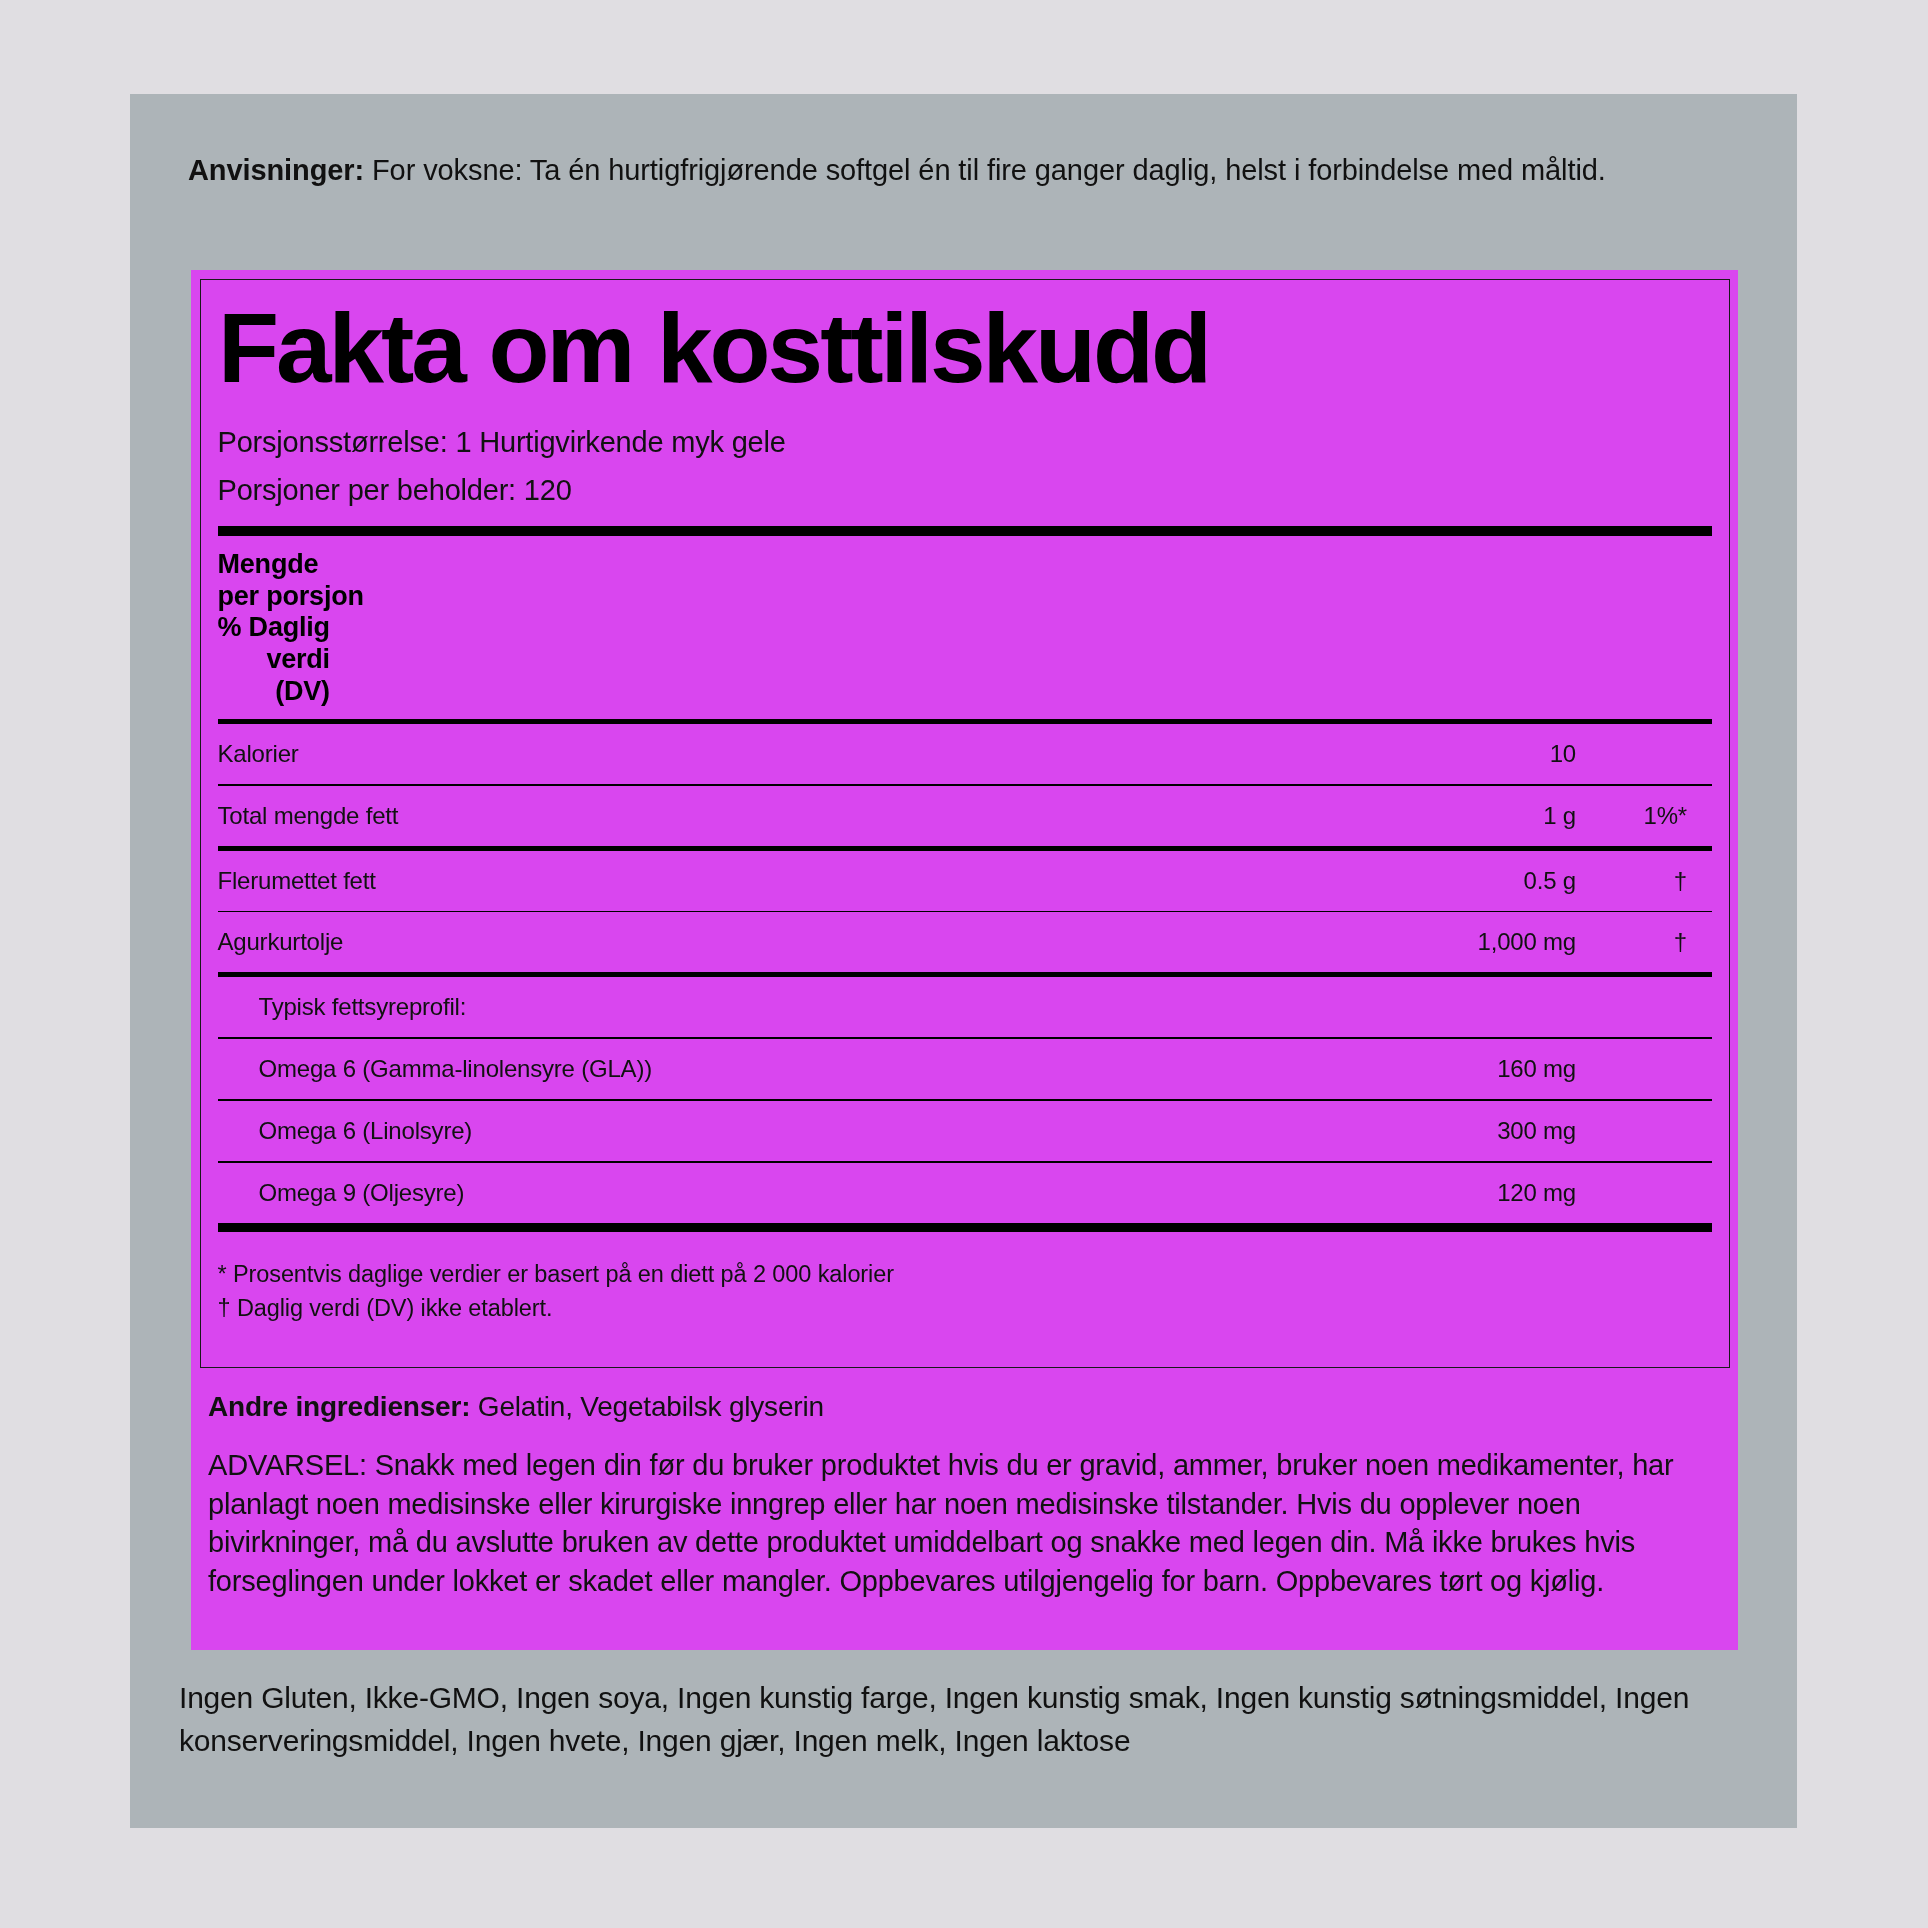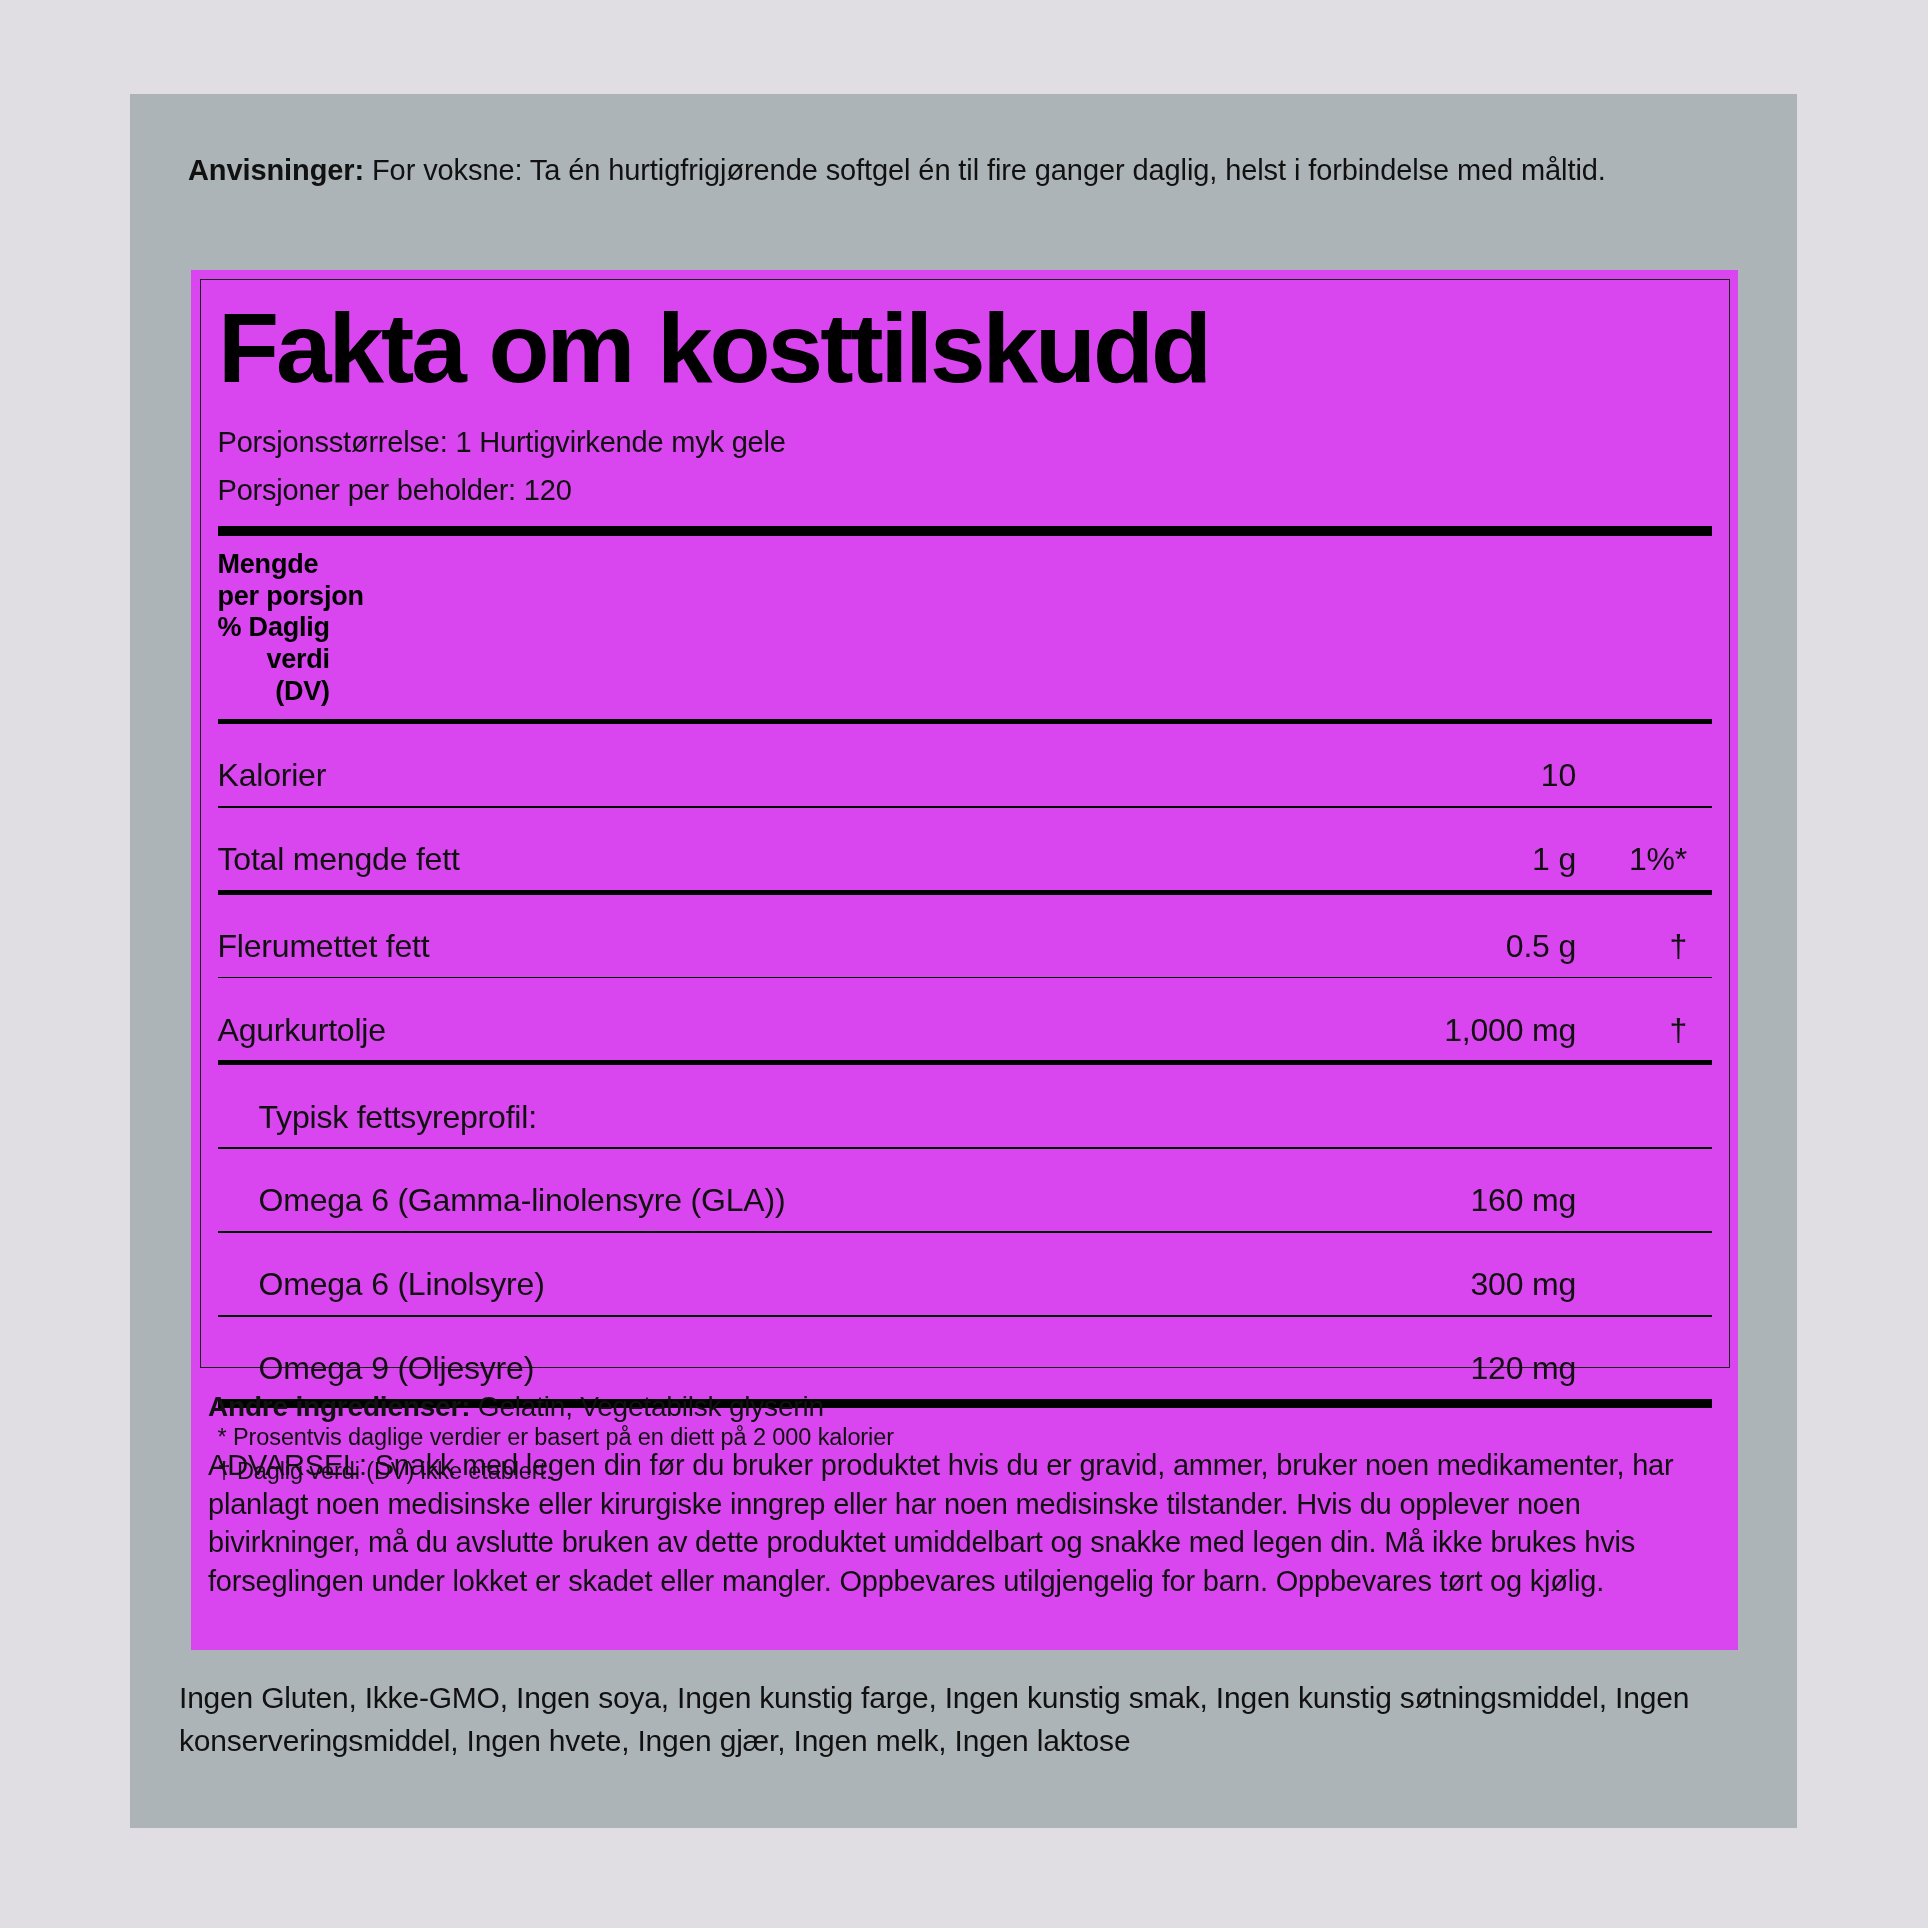--- a/index.html
+++ b/index.html
@@ -113,37 +113,37 @@
     text-align: right;
     letter-spacing: -0.2px;
     padding-right: 24.5px;
   }
 
   
   .row {
     display: flex;
     align-items: center;
     height: 60px;
-    font-size: 32px;
-    color: #111;
-    letter-spacing: -0.2px;
-    margin-top: 22px;
+    font-size: 24px;
+    color: #111;
+    letter-spacing: -0.2px;
   }
   .row .name  { flex: 1 1 auto; }
   .row .amt   { width: 235px; text-align: right; }
   .row .dv    { width: 111px; text-align: right; padding-right: 24.5px; }
   .row.indent .name { padding-left: 41px; }
 
   
   .footnotes {
-    padding-top: 12px;
+    padding-top: 1px;
     font-size: 23.5px;
     line-height: 1.46;
     color: #111;
     letter-spacing: -0.1px;
+    margin-top: 24px;
   }
 
   
   .other-ing {
     position: absolute;
     left: 17px;
     top: 1121px;
     width: 1507px;
     font-size: 28px;
     color: #111;

